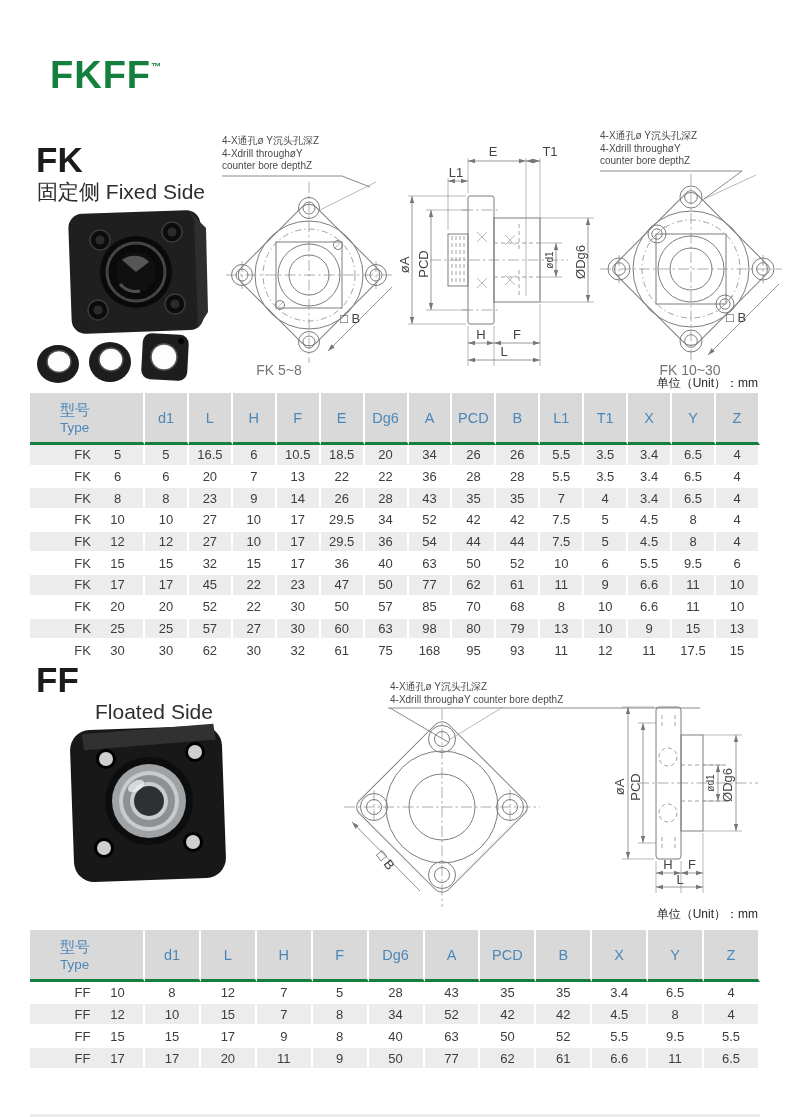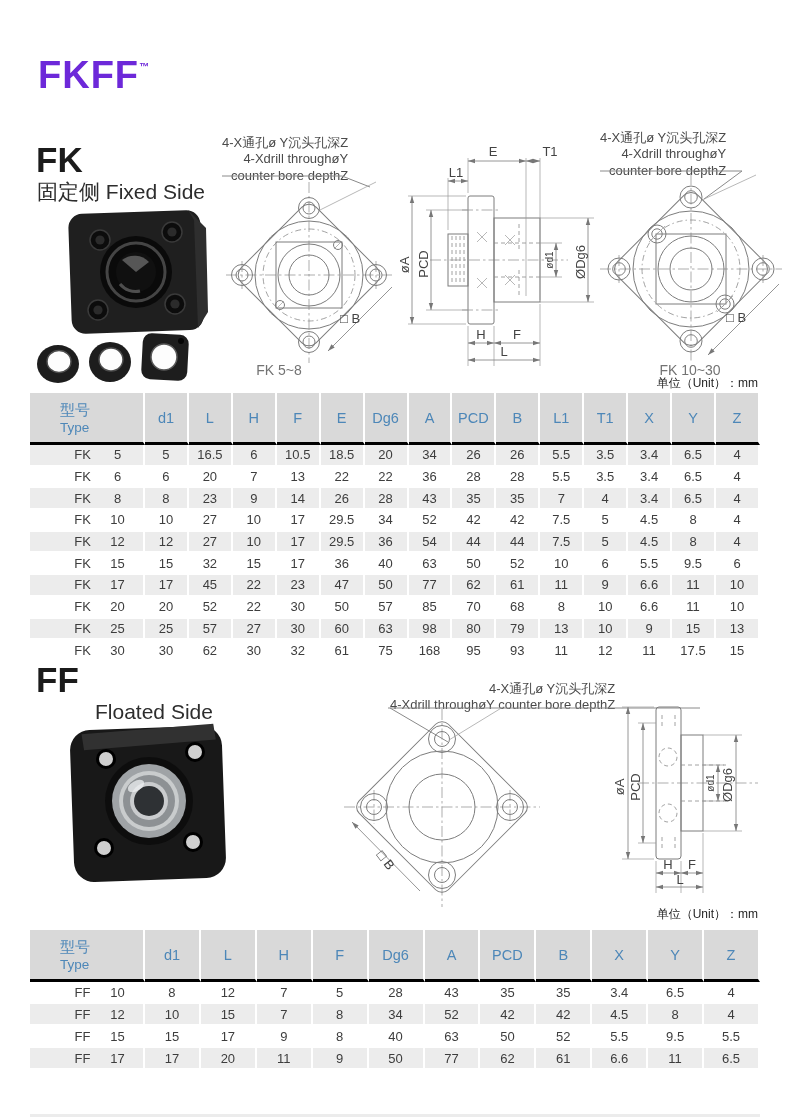--- a/index.html
+++ b/index.html
@@ -4,50 +4,50 @@
 <style>
   * { margin:0; padding:0; box-sizing:border-box; }
   html,body { background:#ffffff; }
   body {
     width:790px; height:1117px; position:relative; overflow:hidden;
     font-family:"Liberation Sans","DejaVu Sans",sans-serif; color:#222;
   }
   .abs { position:absolute; }
 
   
-  .logo { font-size:38px; font-weight:bold; color:#6d28d9; letter-spacing:1px; line-height:1; }
+  .logo { font-size:38px; font-weight:bold; color:#15803d; letter-spacing:1px; line-height:1;margin-left:12px; }
   .logo sup { font-size:10px; vertical-align:18px; letter-spacing:0; }
 
   
   .sec-title { font-size:35px; font-weight:bold; color:#1b1b1b; line-height:1; }
   .sec-sub { font-size:21px; color:#2d2d2d; line-height:1.1; }
 
   
-  .anno { font-size:13px; color:#4a4a4a; line-height:1.25; white-space:nowrap;text-align:right; }
+  .anno { font-size:10px; color:#4a4a4a; line-height:1.25; white-space:nowrap; }
   .anno-tail { position:absolute; }
   .anno-tail polyline, .anno-tail line { stroke:#8a8a8a; stroke-width:1; fill:none; }
 
   .caption { font-size:14px; color:#737373; text-align:center; }
   .unit { font-size:12px; color:#1e1e1e; text-align:right; width:210px; }
 
   
   .dwg .ln   { stroke:#7d7d7d; stroke-width:1; fill:none; }
   .dwg .thin { stroke:#9a9a9a; stroke-width:0.7; fill:none; }
   .dwg .dim  { stroke:#8a8a8a; stroke-width:0.9; fill:none; }
   .dwg .dash { stroke:#8a8a8a; stroke-width:0.8; fill:none; stroke-dasharray:4 3; }
   .dwg .cl   { stroke:#8a8a8a; stroke-width:0.7; fill:none; stroke-dasharray:11 3 2.5 3; }
   .dwg .cl2  { stroke:#8a8a8a; stroke-width:0.8; fill:none; stroke-dasharray:6 3 1.5 3; }
   .dwg text  { font-size:13px; fill:#434343; stroke:none; }
   .dwg text.sm { font-size:10px; }
 
   
   table.spec { border-collapse:separate; border-spacing:0; table-layout:fixed; width:730px; }
   table.spec th, table.spec td { border-right:2px solid #fff; border-bottom:2px solid #fff; font-weight:normal; }
   table.spec thead th { background:#d9d9d9; color:#4d87b8; height:52px; font-size:14.5px;
-                        text-align:center; vertical-align:middle; border-bottom:3px solid #000000; }
+                        text-align:center; vertical-align:middle; border-bottom:3px solid #15803d; }
   table.spec thead th.type-h { text-align:left; padding-left:30px; }
   table.spec thead th.type-h .cn { font-size:15px; }
   table.spec thead th.type-h .en { font-size:13.5px; }
   table.spec td { font-size:13px; color:#3d3d3d; text-align:center; vertical-align:middle; }
   .fk-rows td { height:21.7px; }
   .ff-rows td { height:22px; }
   tr.row-odd td { background:#ececec; }
   tr.row-even td { background:#ffffff; }
   td.type-cell { text-align:left; padding-left:22px; }
   td.type-cell .series { display:inline-block; width:40px; }

